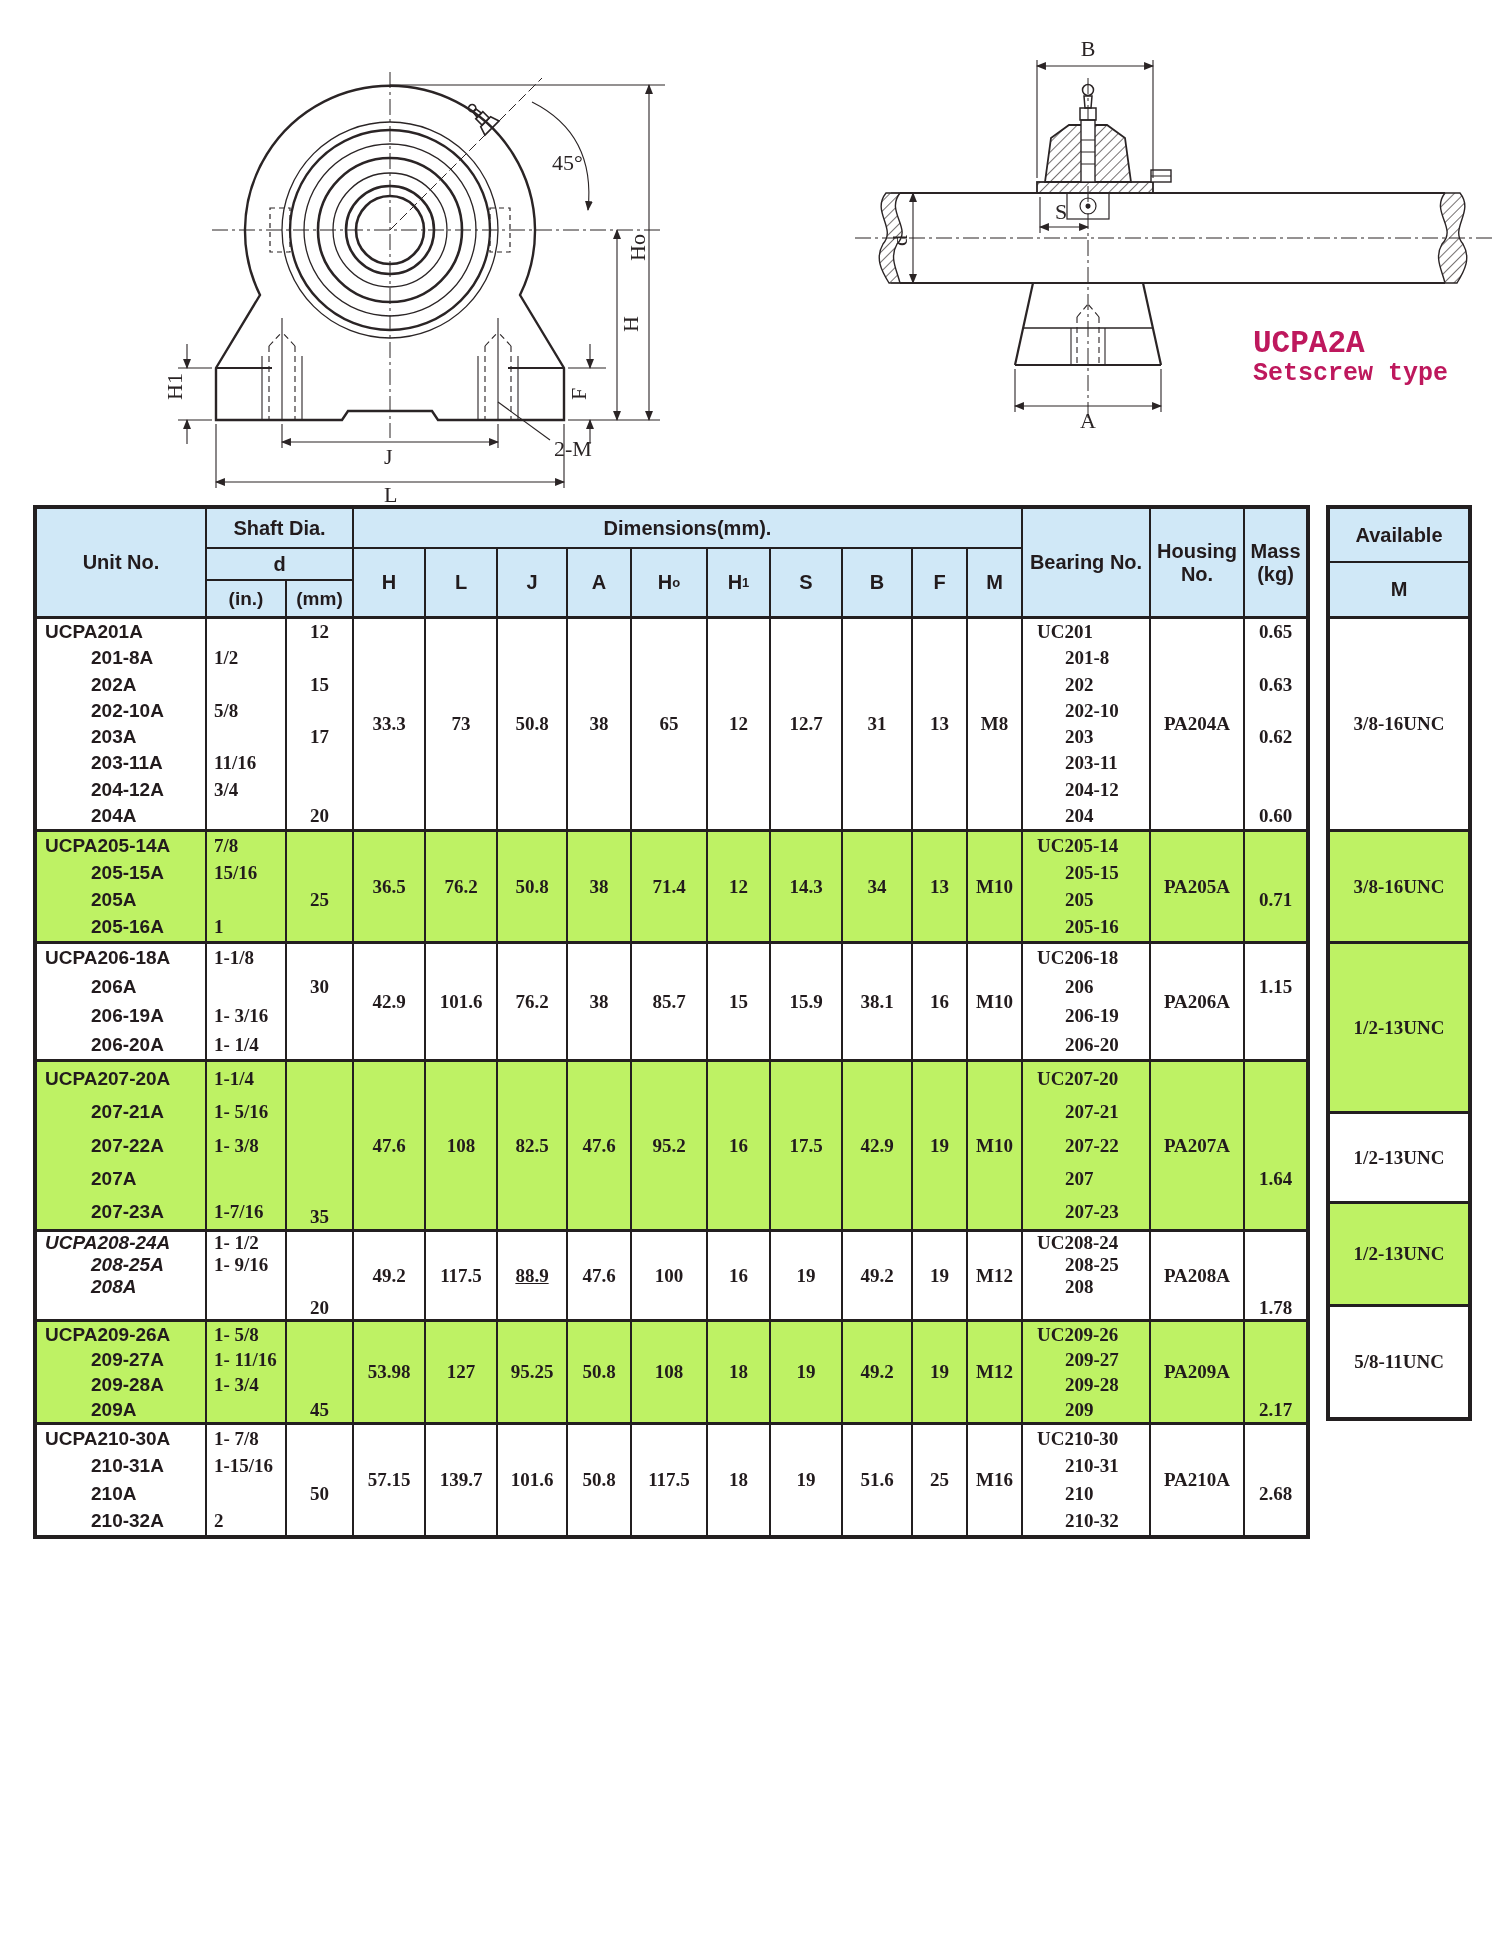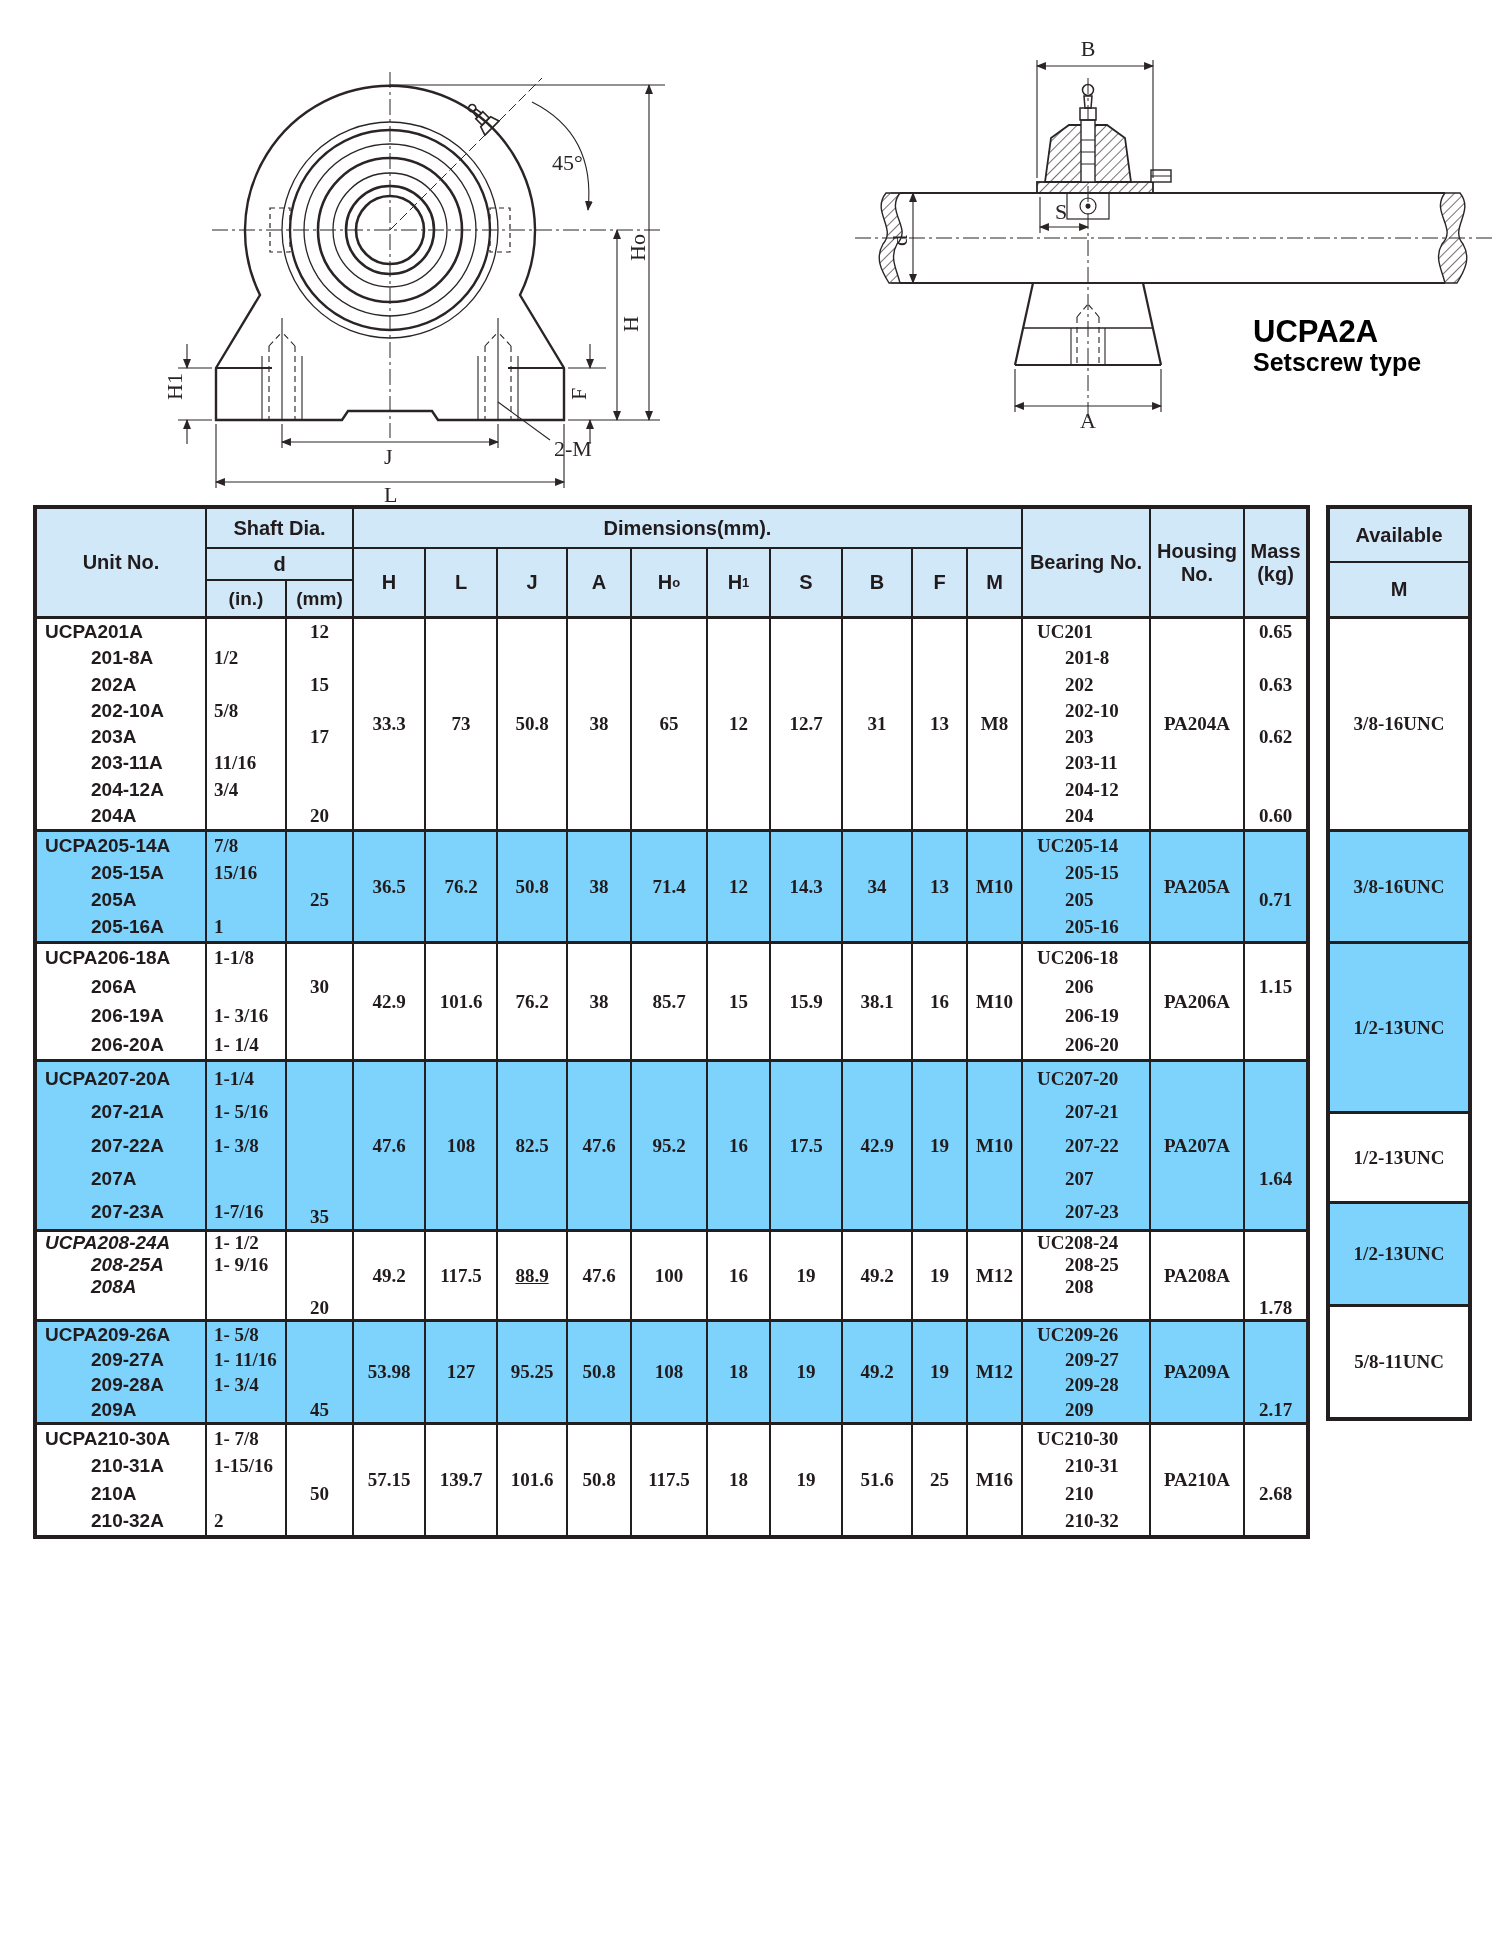--- a/index.html
+++ b/index.html
@@ -7,22 +7,22 @@
        font-family:"Liberation Serif",serif;color:#221b1d;}
   .page{position:absolute;inset:0;background:#fff;}
 
   
   .draw{position:absolute;}
   .d1{left:160px;top:50px;width:520px;height:455px;}
   .d2{left:845px;top:20px;width:652px;height:410px;}
   svg text{font-family:"Liberation Serif",serif;font-size:22px;fill:#2a2425;}
 
   
-  .brand{position:absolute;left:1253px;top:316px;line-height:1.05;
-         font-family:Liberation Sans, sans-serif;font-weight:bold;color:#000000;}
+  .brand{position:absolute;left:1253px;top:328px;line-height:1.05;
+         font-family:Liberation Mono, monospace;font-weight:bold;color:#be185d;}
   .brand .model{font-size:31px;}
   .brand .type{font-size:25px;}
 
   
   .maintable{position:absolute;left:33px;top:505px;border:4px solid #231f20;background:#fff;}
   .availtable{position:absolute;left:1326px;top:505px;width:138px;border:4px solid #231f20;background:#fff;}
   .thead{display:flex;height:107px;background:#d0e8f7;border-bottom:3px solid #231f20;
          font-family:"Liberation Sans","DejaVu Sans",sans-serif;font-weight:bold;font-size:20px;}
   .hc{display:flex;align-items:center;justify-content:center;text-align:center;}
   .bR{border-right:2px solid #231f20;}
@@ -38,21 +38,21 @@
   .r2{height:30px;}
   .r3{flex:1;display:flex;}
   .inh{width:78px;font-size:19px;}
   .mmh{flex:1;font-size:19px;}
   .dimrow{flex:1;display:flex;}
   .dimh{display:flex;align-items:center;justify-content:center;}
   .dimh:last-child{border-right:none;}
   sub{font-size:13px;}
 
   .grp{display:flex;background:#fff;}
-  .grp.shaded,.acell.shaded{background:#7dd3fc;}
+  .grp.shaded,.acell.shaded{background:#bef264;}
   .grp + .grp{border-top:3px solid #231f20;}
   .cell{display:flex;font-size:19px;font-weight:bold;}
   .grp>.cell:last-child{border-right:none;}
   .stack{flex-direction:column;}
   .ln{flex:1;display:flex;align-items:center;}
   .ln.ctr{justify-content:center;}
   .u-cell .ln{font-family:"Liberation Sans","DejaVu Sans",sans-serif;font-size:19px;padding-left:8px;}
   .u-cell .ln.ind{padding-left:54px;}
   .in-cell .ln{padding-left:7px;}
   .brg-cell .ln{padding-left:14px;}

